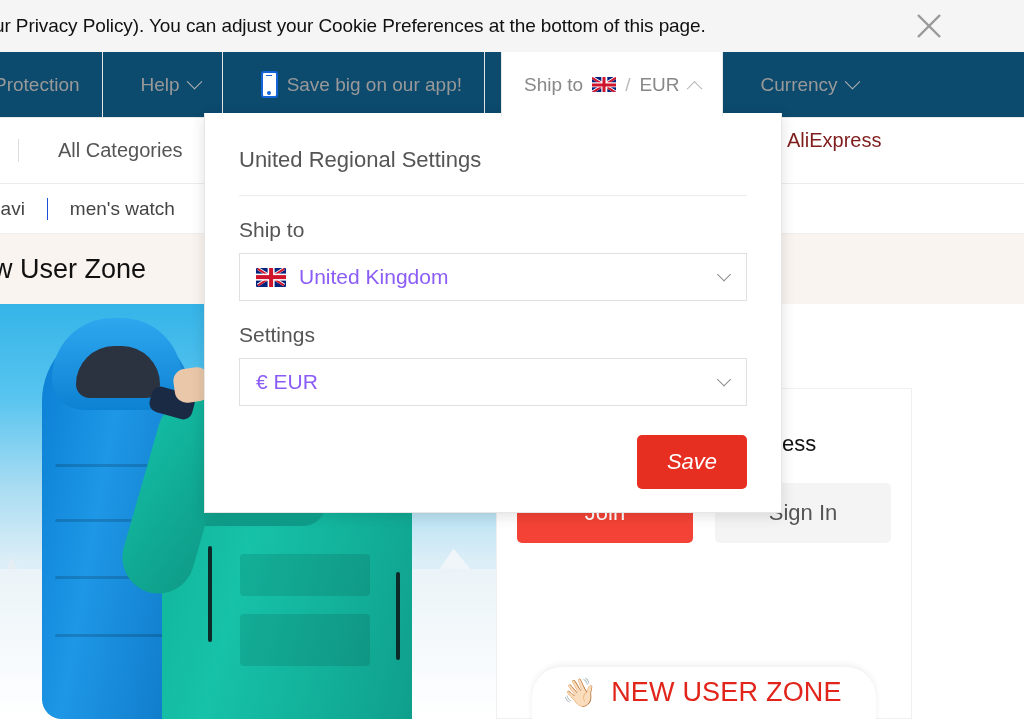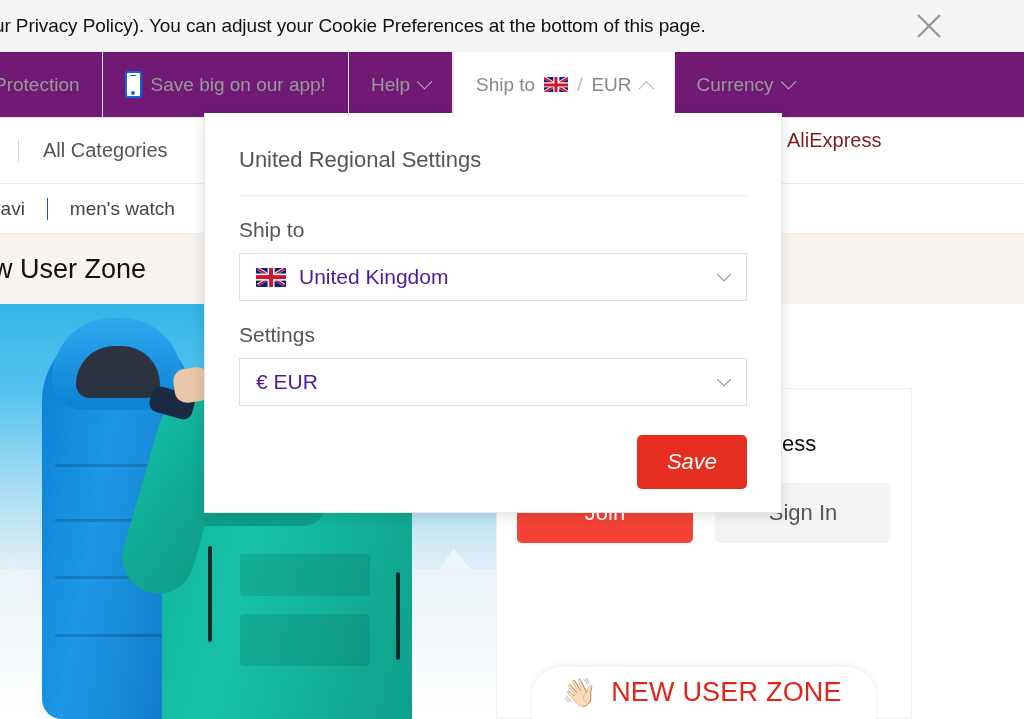--- a/index.html
+++ b/index.html
@@ -31,23 +31,23 @@
     width: 34px; height: 34px;
     display: flex; align-items: center; justify-content: center;
     cursor: pointer;
   }
   .cookie-close svg { display: block; }
 
   
   .topnav {
     position: absolute; left: 0; top: 52px;
     width: 1024px; height: 66px;
-    background: #701a75;
+    background: #0c4a6e;
     border-bottom: 1px solid #e8e8e8;
-    display: flex; align-items: stretch;
+    display: flex; align-items: stretch; gap: 16px;
   }
   .nav-item {
     display: flex; align-items: center; gap: 9px;
     padding: 0 22px;
     font-size: 19px; color: #999999;
     border-right: 1px solid #e4e4e4;
     white-space: nowrap;
     cursor: pointer; position: relative;
   }
   .nav-item:first-child { padding-left: 0; margin-left: -6px; }
@@ -123,21 +123,21 @@
     width: 1024px; height: 601px;
     background: #ffffff;
   }
   .search-row {
     position: absolute; left: 0; top: 0;
     width: 1024px; height: 66px;
     border-bottom: 1px solid #ececec;
     display: flex; align-items: center;
   }
   .all-categories {
-    margin-left: 18px; padding-left: 24px;
+    margin-left: 18px; padding-left: 39px;
     border-left: 1px solid #dcdcdc;
     font-size: 20px; color: #555555;
     white-space: nowrap; cursor: pointer;
   }
   .account-links {
     position: absolute; right: 0; top: 0;
     width: 264px; height: 66px;
     border-left: 1px solid #ececec;
     padding-left: 26px; padding-top: 8px;
   }
@@ -334,21 +334,21 @@
   }
   .select-box {
     width: 508px; height: 48px;
     border: 1px solid #e0e0e0;
     background: #ffffff;
     display: flex; align-items: center;
     padding: 0 16px;
     gap: 13px; cursor: pointer;
     position: relative;
   }
-  .select-value { font-size: 21px; color: #4c1d95; }
+  .select-value { font-size: 21px; color: #8b5cf6; }
   .select-caret {
     position: absolute; right: 17px; top: 50%;
     width: 10px; height: 10px;
     border-right: 1.8px solid #8d8d8d;
     border-bottom: 1.8px solid #8d8d8d;
     transform: translateY(-75%) rotate(45deg);
   }
   .save-row {
     display: flex; justify-content: flex-end;
     margin-top: 29px;
@@ -453,27 +453,27 @@
       <button class="btn-save">Save</button>
     </div>
   </div>
 
   <div class="topnav">
     <div class="nav-item">
       <span>Protection</span>
     </div>
 
     <div class="nav-item">
+      <span>Help</span>
+      <span class="caret"></span>
+    </div>
+
+    <div class="nav-item">
       <span class="phone-icon"></span>
       <span>Save big on our app!</span>
-    </div>
-
-    <div class="nav-item">
-      <span>Help</span>
-      <span class="caret"></span>
     </div>
 
     <div class="nav-item active">
       <span>Ship to</span>
       <span class="flag-uk">
         <span class="d1"></span>
           <span class="d2"></span>
         <span class="d1r"></span>
           <span class="d2r"></span>
         <span class="cw-h"></span>

